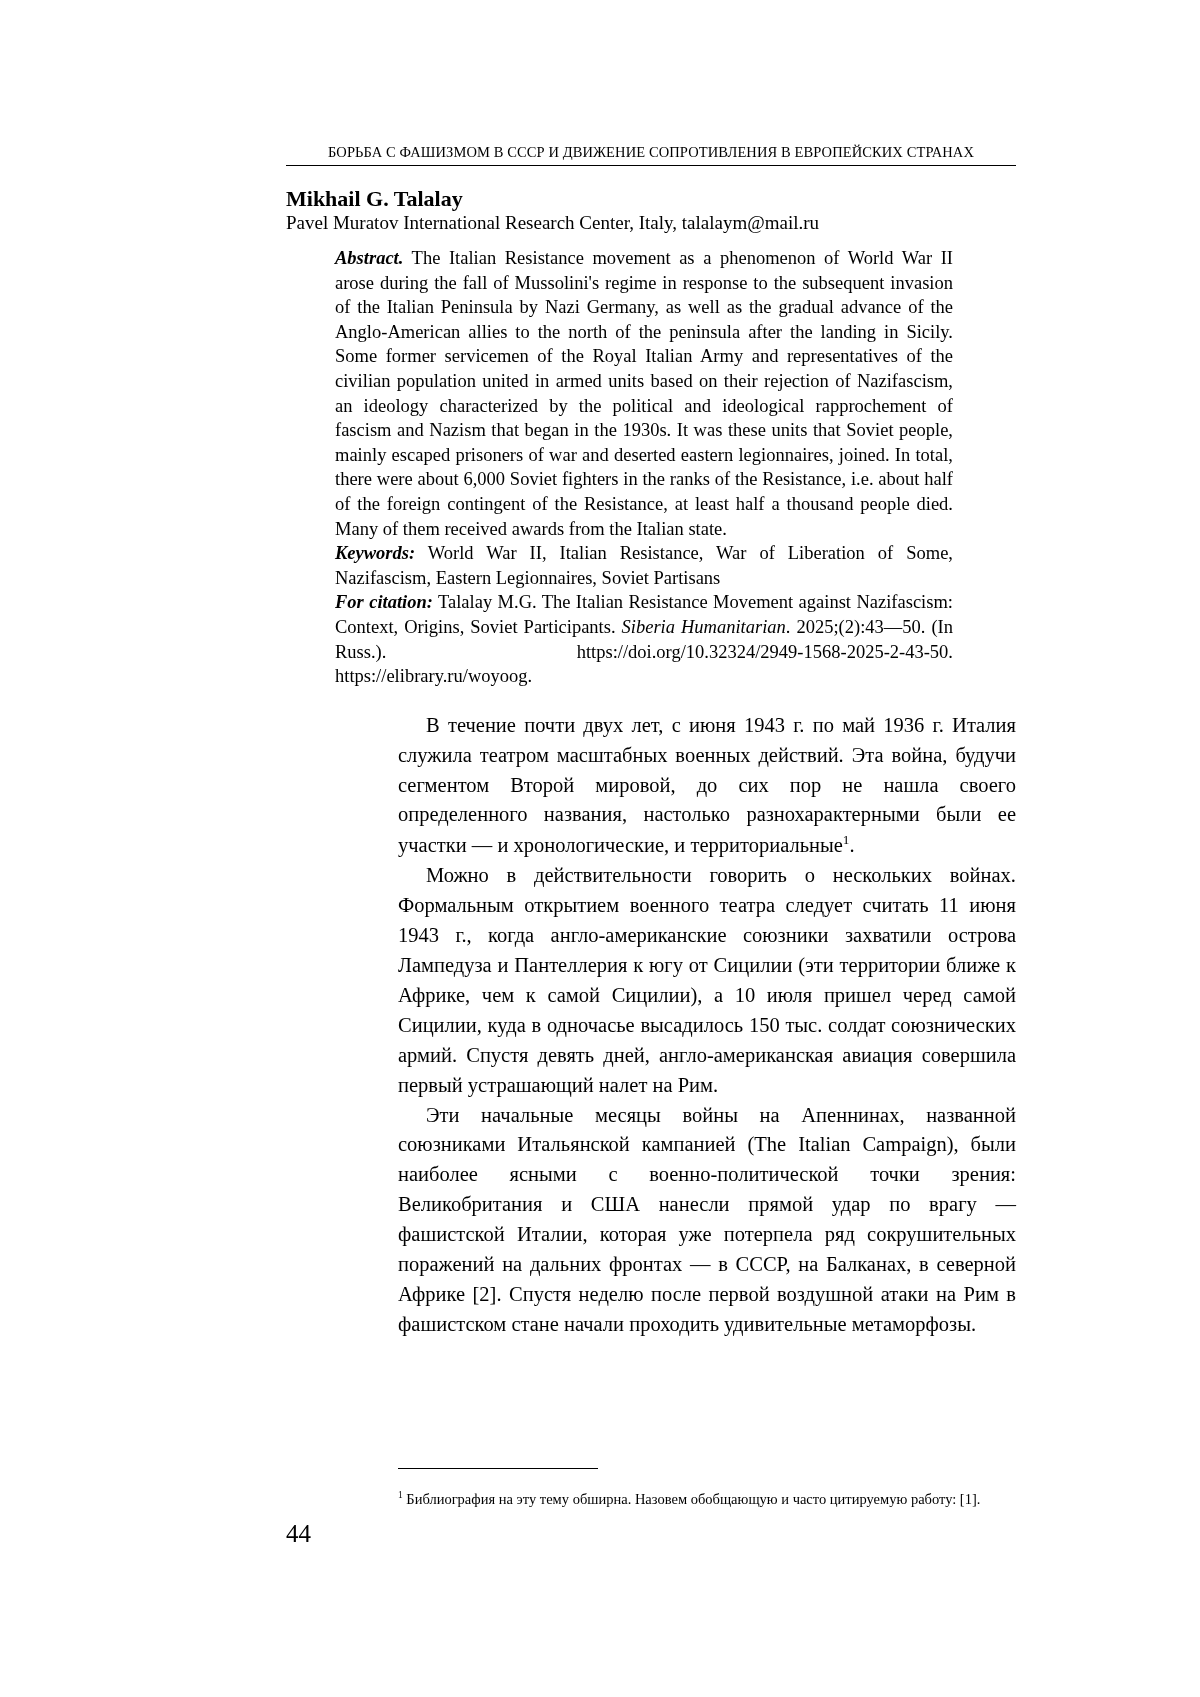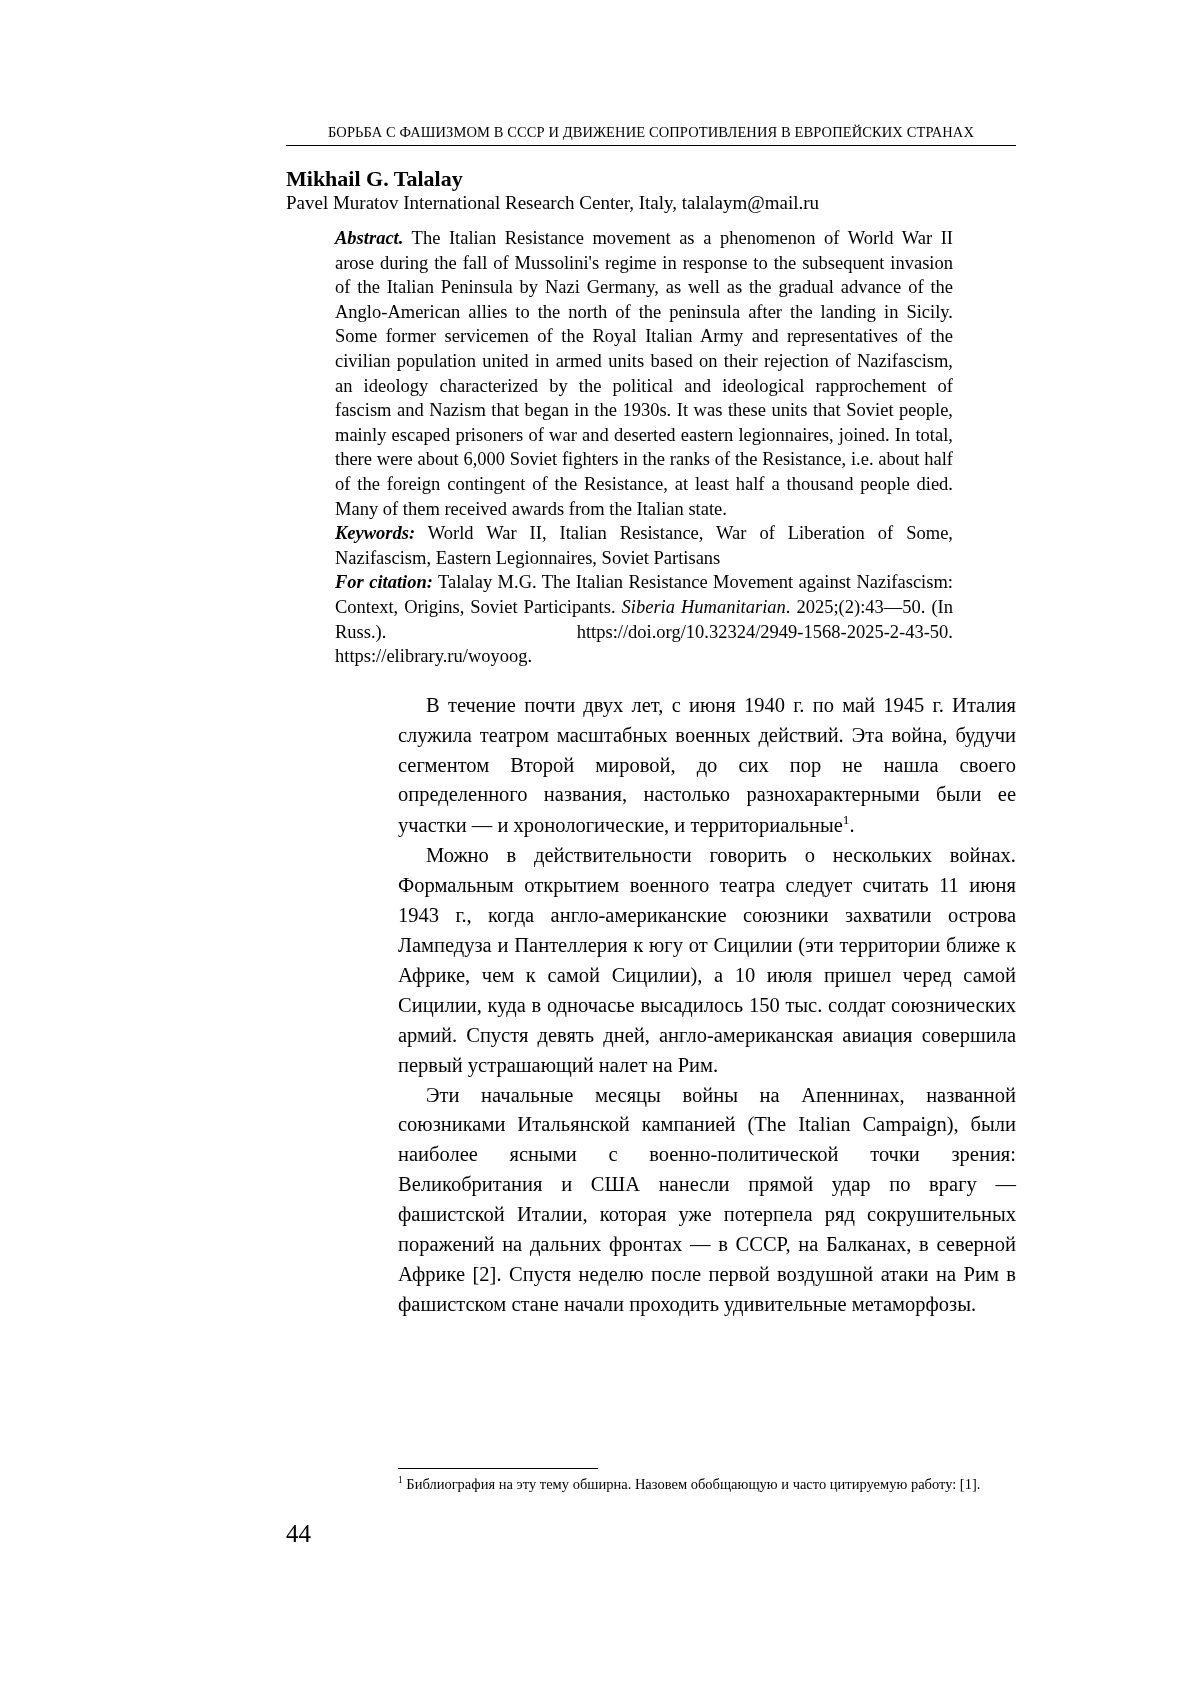--- a/index.html
+++ b/index.html
@@ -17,21 +17,21 @@
   .page {
     position: relative;
     width: 1200px;
     height: 1697px;
     box-sizing: border-box;
     padding: 0;
   }
   .content {
     position: absolute;
     left: 286px;
-    top: 124px;
+    top: 144px;
     width: 730px;
   }
 
   
   .running-head {
     font-size: 14.5px;
     letter-spacing: 0.1px;
     text-align: center;
     white-space: nowrap;
     padding-bottom: 4px;
@@ -115,21 +115,21 @@
     left: 286px;
     top: 1468px;
     width: 730px;
   }
   .footnote-rule {
     margin-left: 112px;
     width: 200px;
     border-top: 1.2px solid #000;
   }
   .footnote-text {
-    margin-top: 5px;
+    margin-top: 20px;
     margin-left: 112px;
     width: 618px;
     font-size: 14.5px;
     line-height: 1.3;
   }
 
   .page-number {
     position: absolute;
     left: 286px;
     top: 1520px;
@@ -151,21 +151,21 @@
 
     <div class="affiliation">Pavel Muratov International Research Center, Italy, talalaym@mail.ru</div>
 
     <div class="abstract-block">
       <p><span class="lead">Abstract.</span><span> The Italian Resistance movement as a phenomenon of World War II arose during the fall of Mussolini's regime in response to the subsequent invasion of the Italian Peninsula by Nazi Germany, as well as the gradual advance of the Anglo-American allies to the north of the peninsula after the landing in Sicily. Some former servicemen of the Royal Italian Army and representatives of the civilian population united in armed units based on their rejection of Nazifascism, an ideology characterized by the political and ideological rapprochement of fascism and Nazism that began in the 1930s. It was these units that Soviet people, mainly escaped prisoners of war and deserted eastern legionnaires, joined. In total, there were about 6,000 Soviet fighters in the ranks of the Resistance, i.e. about half of the foreign contingent of the Resistance, at least half a thousand people died. Many of them received awards from the Italian state.</span></p>
       <p><span class="lead">Keywords:</span><span> World War II, Italian Resistance, War of Liberation of Some, Nazifascism, Eastern Legionnaires, Soviet Partisans</span></p>
       <p><span class="lead">For citation:</span><span> Talalay M.G. The Italian Resistance Movement against Nazifascism: Context, Origins, Soviet Participants. </span><span style="font-style:italic">Siberia Humanitarian</span><span>. 2025;(2):43—50. (In Russ.). https://doi.org/10.32324/2949-1568-2025-2-43-50. https://elibrary.ru/woyoog.</span></p>
     </div>
 
     <div class="body-text">
-      <p class="first"><span>В течение почти двух лет, с июня 1940 г. по май 1945 г. Италия служила театром масштабных военных действий. Эта война, будучи сегментом Второй мировой, до сих пор не нашла своего определенного названия, настолько разнохарактерными были ее участки — и хронологические, и территориальные</span><sup>1</sup>.</p>
+      <p class="first"><span>В течение почти двух лет, с июня 1943 г. по май 1936 г. Италия служила театром масштабных военных действий. Эта война, будучи сегментом Второй мировой, до сих пор не нашла своего определенного названия, настолько разнохарактерными были ее участки — и хронологические, и территориальные</span><sup>1</sup>.</p>
       <p>Можно в действительности говорить о нескольких войнах. Формальным открытием военного театра следует считать 11 июня 1943 г., когда англо-американские союзники захватили острова Лампедуза и Пантеллерия к югу от Сицилии (эти территории ближе к Африке, чем к самой Сицилии), а 10 июля пришел черед самой Сицилии, куда в одночасье высадилось 150 тыс. солдат союзнических армий. Спустя девять дней, англо-американская авиация совершила первый устрашающий налет на Рим.</p>
       <p>Эти начальные месяцы войны на Апеннинах, названной союзниками Итальянской кампанией (The Italian Campaign), были наиболее ясными с военно-политической точки зрения: Великобритания и США нанесли прямой удар по врагу — фашистской Италии, которая уже потерпела ряд сокрушительных поражений на дальних фронтах — в СССР, на Балканах, в северной Африке [2]. Спустя неделю после первой воздушной атаки на Рим в фашистском стане начали проходить удивительные метаморфозы.</p>
     </div>
 
   </div>
 
   <div class="footnote-area">
     <div class="footnote-rule"></div>
     <div class="footnote-text"><sup>1</sup><span> Библиография на эту тему обширна. Назовем обобщающую и часто цитируемую работу: [1].</span></div>
   </div>

